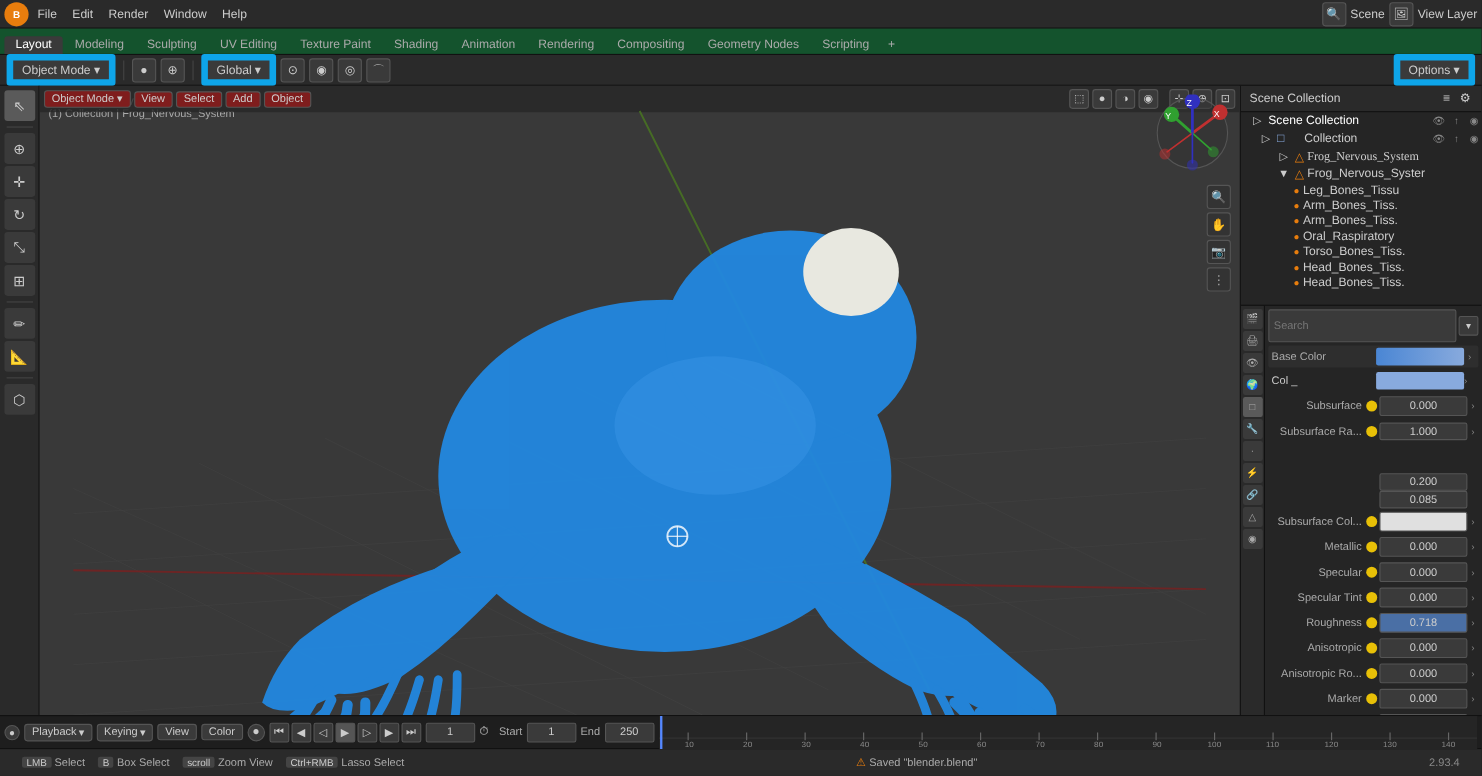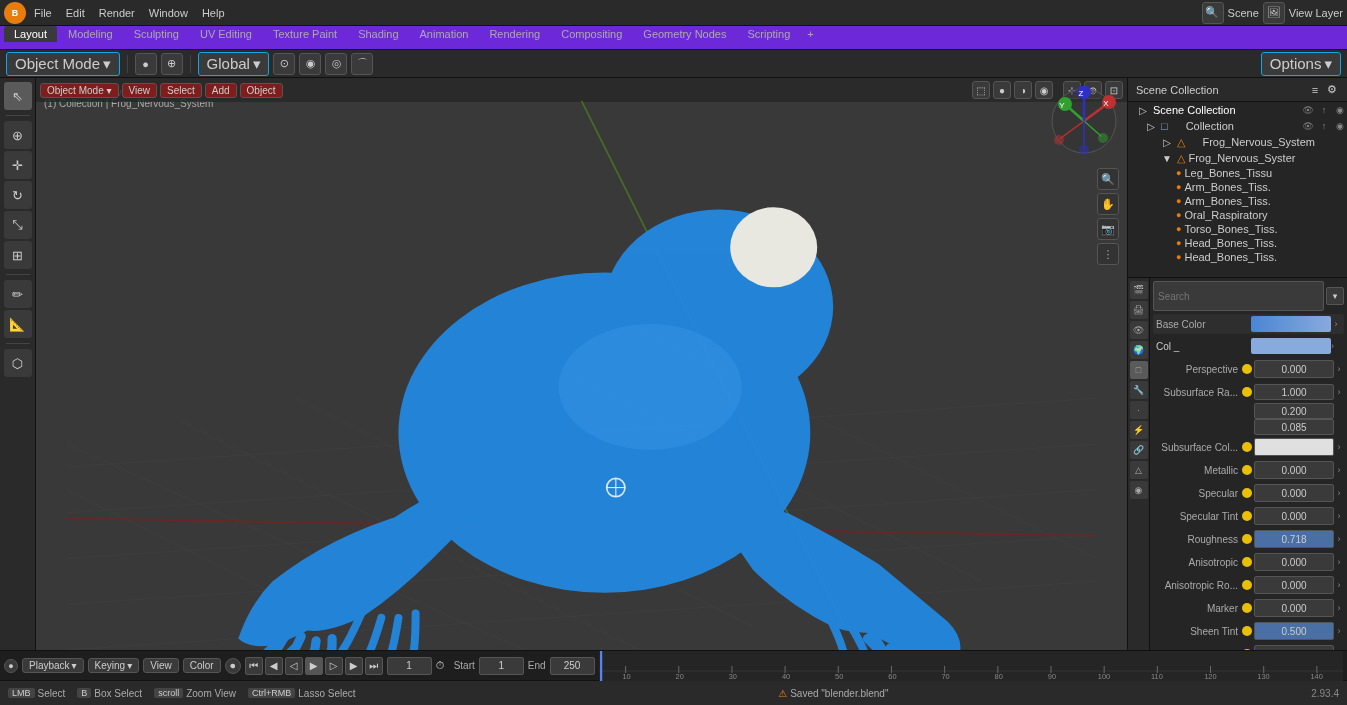--- a/index.html
+++ b/index.html
@@ -34,23 +34,23 @@
     .menu-item {
       padding: 2px 6px;
       cursor: pointer;
       border-radius: 3px;
       color: #ccc;
     }
 
     
     .workspace-tabs {
       display: flex;
-      align-items: flex-start;
+      align-items: flex-end;
       height: 24px;
-      background: #6d28d9;
+      background: #14532d;
       border-bottom: 1px solid #111;
       padding: 0 4px;
       gap: 1px;
     }
     .ws-tab {
       padding: 2px 10px;
       cursor: pointer;
       border-radius: 3px 3px 0 0;
       color: #aaa;
       font-size: 11px;
@@ -71,25 +71,25 @@
       align-items: center;
       height: 28px;
       background: #2a2a2a;
       border-bottom: 1px solid #111;
       padding: 0 6px;
       gap: 4px;
     }
     .toolbar-btn {
       padding: 2px 8px;
       background: #3a3a3a;
-      border: 1px solid #0ea5e9;
+      border: 6px solid #0ea5e9;
       border-radius: 3px;
       cursor: pointer;
       color: #ccc;
-      font-size: 15px;
+      font-size: 11px;
       display: flex; align-items: center; gap: 3px;
     }
     .toolbar-separator {
       width: 1px; height: 18px;
       background: #444;
       margin: 0 3px;
     }
     .toolbar-icon-btn {
       width: 22px; height: 22px;
       background: #3a3a3a;
@@ -395,21 +395,21 @@
       position: relative;
     }
 
     
     .status-bar {
       height: 25px;
       background: #2a2a2a;
       border-top: 1px solid #111;
       display: flex;
       align-items: center;
-      padding: 0 8px;
+      padding: 0 20px;
       gap: 12px;
       font-size: 10px;
       color: #aaa;
     }
     .status-item {
       display: flex; align-items: center; gap: 3px;
     }
     .status-key {
       background: #444;
       border-radius: 2px;
@@ -654,21 +654,21 @@
         <span style="margin-left:18px;">Collection</span>
         <div class="ol-actions">
           <span class="ol-action-icon">👁</span>
           <span class="ol-action-icon">↑</span>
           <span class="ol-action-icon">◉</span>
         </div>
       </div>
       <div class="outliner-item outliner-indent2">
         <span class="ol-icon">▷</span>
         <span style="color:#e87d0d;">△</span>
-        <span style="margin-left:17px;">Frog_Nervous_System</span>
+        <span style="margin-left:3px;font-family:Liberation Serif, serif;">Frog_Nervous_System</span>
       </div>
       <div class="outliner-item outliner-indent2">
         <span class="ol-icon">▼</span>
         <span style="color:#e87d0d;">△</span>
         <span style="margin-left:3px;">Frog_Nervous_Syster</span>
       </div>
       <div class="outliner-item outliner-indent3">
         <span class="dot-orange">●</span>
         <span style="margin-left:3px;">Leg_Bones_Tissu</span>
       </div>
@@ -727,37 +727,37 @@
           <span style="width:10px;font-size:9px;color:#888;text-align:center;">›</span>
         </div>
 
         <div style="display:flex;align-items:center;height:20px;margin-bottom:2px;padding:0 3px;">
           <span style="font-size:10px;color:#ccc;flex:1;">Col _</span>
           <div style="width:80px;height:16px;background:#88aade;border-radius:2px;cursor:pointer;"></div>
           <span style="width:10px;font-size:9px;color:#888;">›</span>
         </div>
 
         <div class="prop-row">
-          <span class="prop-label">Perspective</span>
+          <span class="prop-label">Subsurface</span>
           <div class="prop-dot yellow"></div>
           <div class="prop-value">0.000</div>
           <span class="prop-arrow">›</span>
         </div>
 
         <div style="margin-bottom:1px;">
           <div style="display:flex;align-items:center;height:22px;">
             <span class="prop-label">Subsurface Ra...</span>
             <div class="prop-dot yellow"></div>
             <div style="display:flex;flex-direction:column;gap:1px;width:80px;">
               <div class="prop-value" style="height:16px;font-size:10px;">1.000</div>
             </div>
             <span class="prop-arrow">›</span>
           </div>
           <div style="display:flex;justify-content:flex-end;gap:1px;margin-right:10px;">
-            <div class="prop-value" style="width:80px;height:16px;font-size:10px;">0.200</div>
+            <div class="prop-value" style="width:80px;height:16px;font-size:10px;margin-top:27px;">0.200</div>
           </div>
           <div style="display:flex;justify-content:flex-end;gap:1px;margin-right:10px;">
             <div class="prop-value" style="width:80px;height:16px;font-size:10px;">0.085</div>
           </div>
         </div>
 
         <div class="prop-row">
           <span class="prop-label">Subsurface Col...</span>
           <div class="prop-dot yellow"></div>
           <div class="prop-value white-val"></div>

